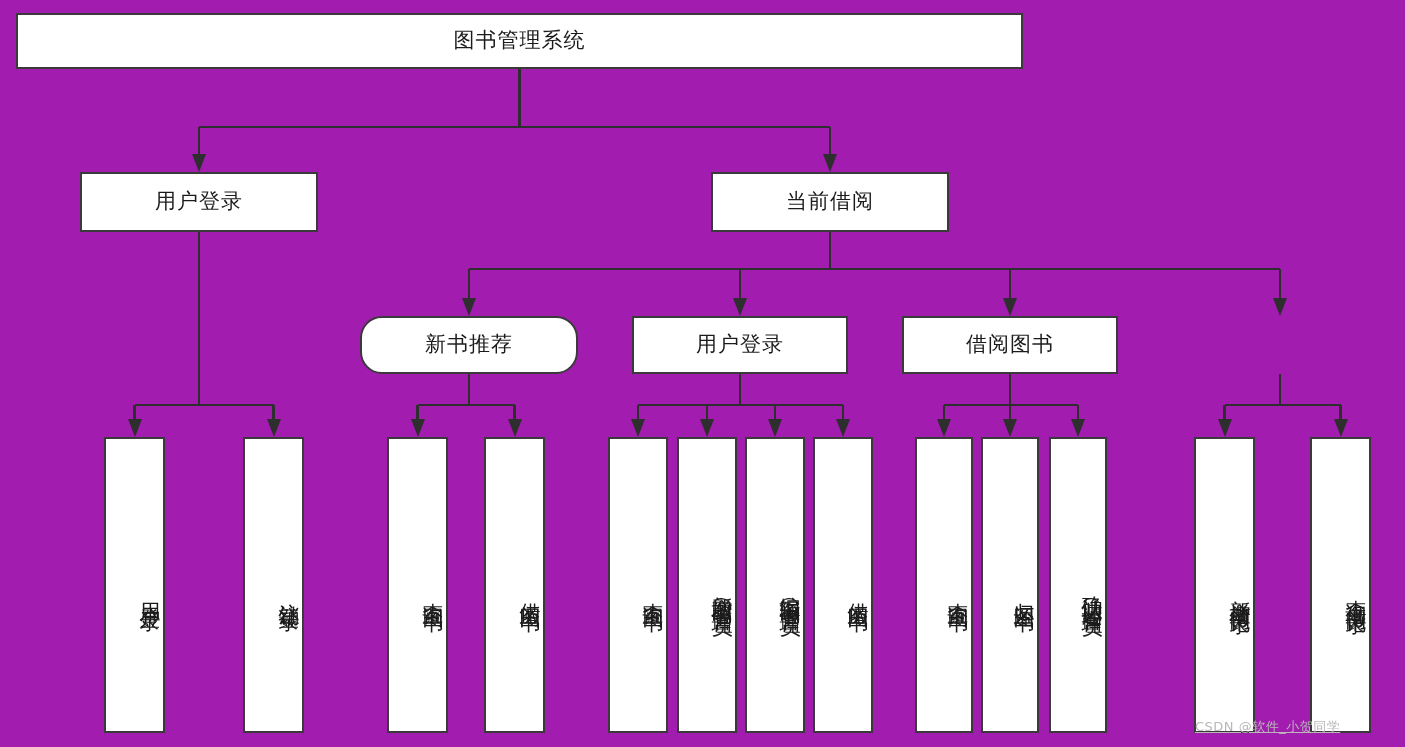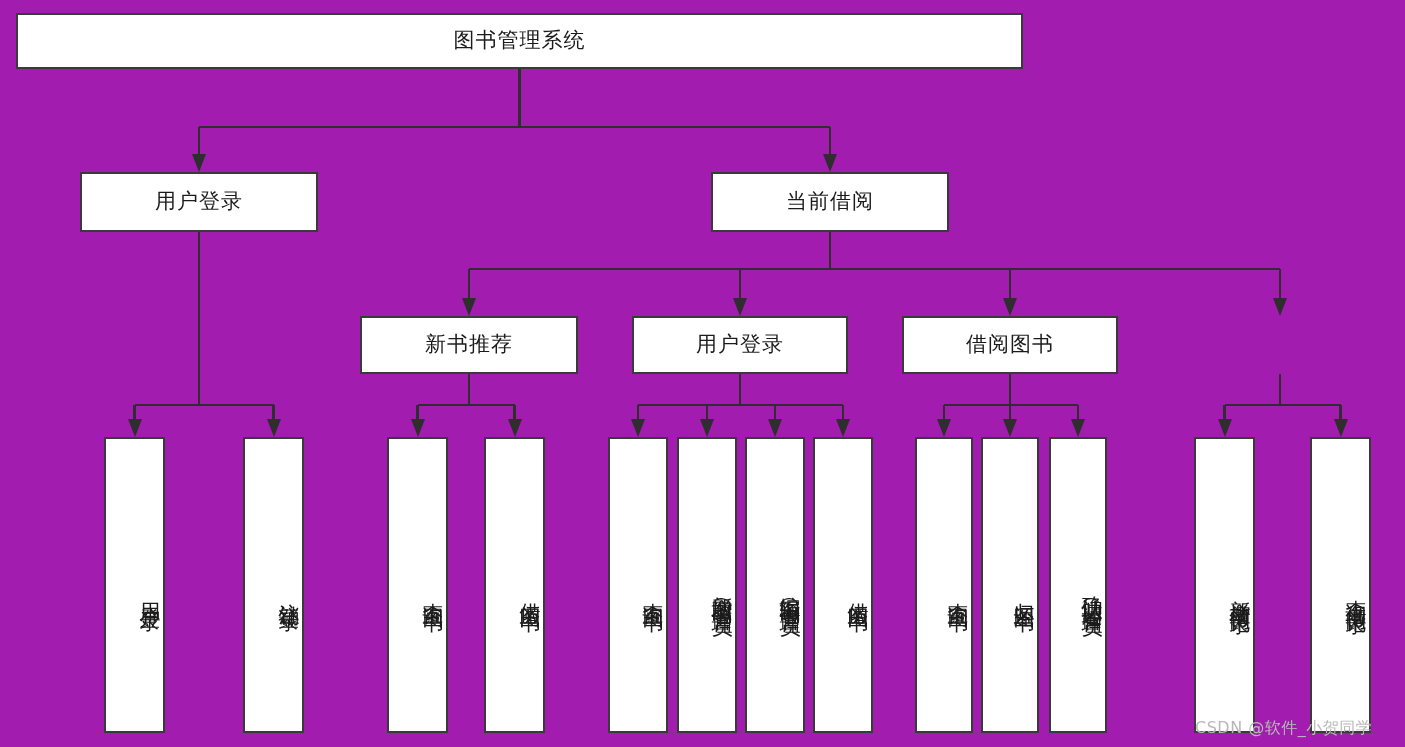--- a/index.html
+++ b/index.html
@@ -64,37 +64,38 @@
     position: absolute;
     width: 0;
     height: 0;
     border-left: 7px solid transparent;
     border-right: 7px solid transparent;
     border-top: 18px solid #2e2e2e;
   }
   
   #watermark {
     position: absolute;
-    font-size: 16px;
+    font-size: 13px;
     color: #b8b8b8;
     white-space: nowrap;
     letter-spacing: 0.5px;
+    text-decoration: underline;
   }
 </style>
 </head>
 <body>
 
 <div id="canvas">
 
   <div class="node root horiz" id="node-root" style="left: 16px; top: 13px; width: 1007px; height: 56px;">图书管理系统</div>
 
   <div class="node horiz" id="node-l1-0" style="left: 80px; top: 172px; width: 238px; height: 60px;">用户登录</div>
   <div class="node horiz" id="node-l1-1" style="left: 711px; top: 172px; width: 238px; height: 60px;">当前借阅</div>
 
-  <div class="node horiz" id="node-l2-0" style="left: 360px; top: 316px; width: 218px; height: 58px;">新书推荐</div>
+  <div class="node horiz" id="node-l2-0" style="left: 360px; top: 316px; width: 218px; height: 58px; border-radius: 22px;">新书推荐</div>
   <div class="node horiz" id="node-l2-1" style="left: 632px; top: 316px; width: 216px; height: 58px;">用户登录</div>
   <div class="node horiz" id="node-l2-2" style="left: 902px; top: 316px; width: 216px; height: 58px;">借阅图书</div>
 
   <div class="node leaf" id="node-leaf-0" style="left: 104px; top: 437px; width: 61px; height: 296px;">
       <span class="vtext">用户登录</span>
     </div>
   <div class="node leaf" id="node-leaf-1" style="left: 243px; top: 437px; width: 61px; height: 296px;">
       <span class="vtext">注销登录</span>
     </div>
   <div class="node leaf" id="node-leaf-2" style="left: 387px; top: 437px; width: 61px; height: 296px;">

